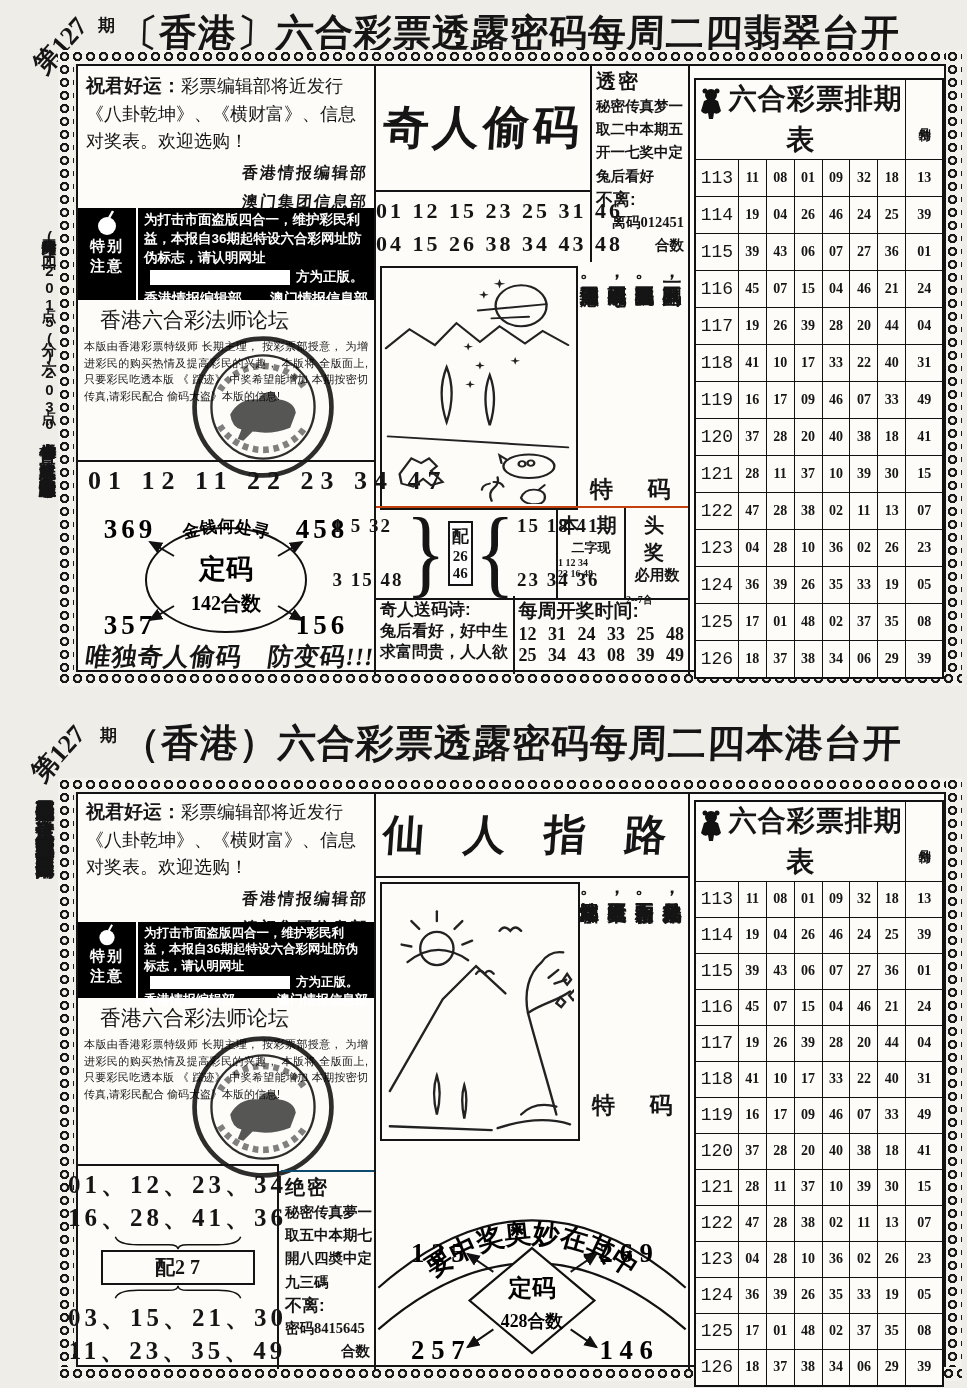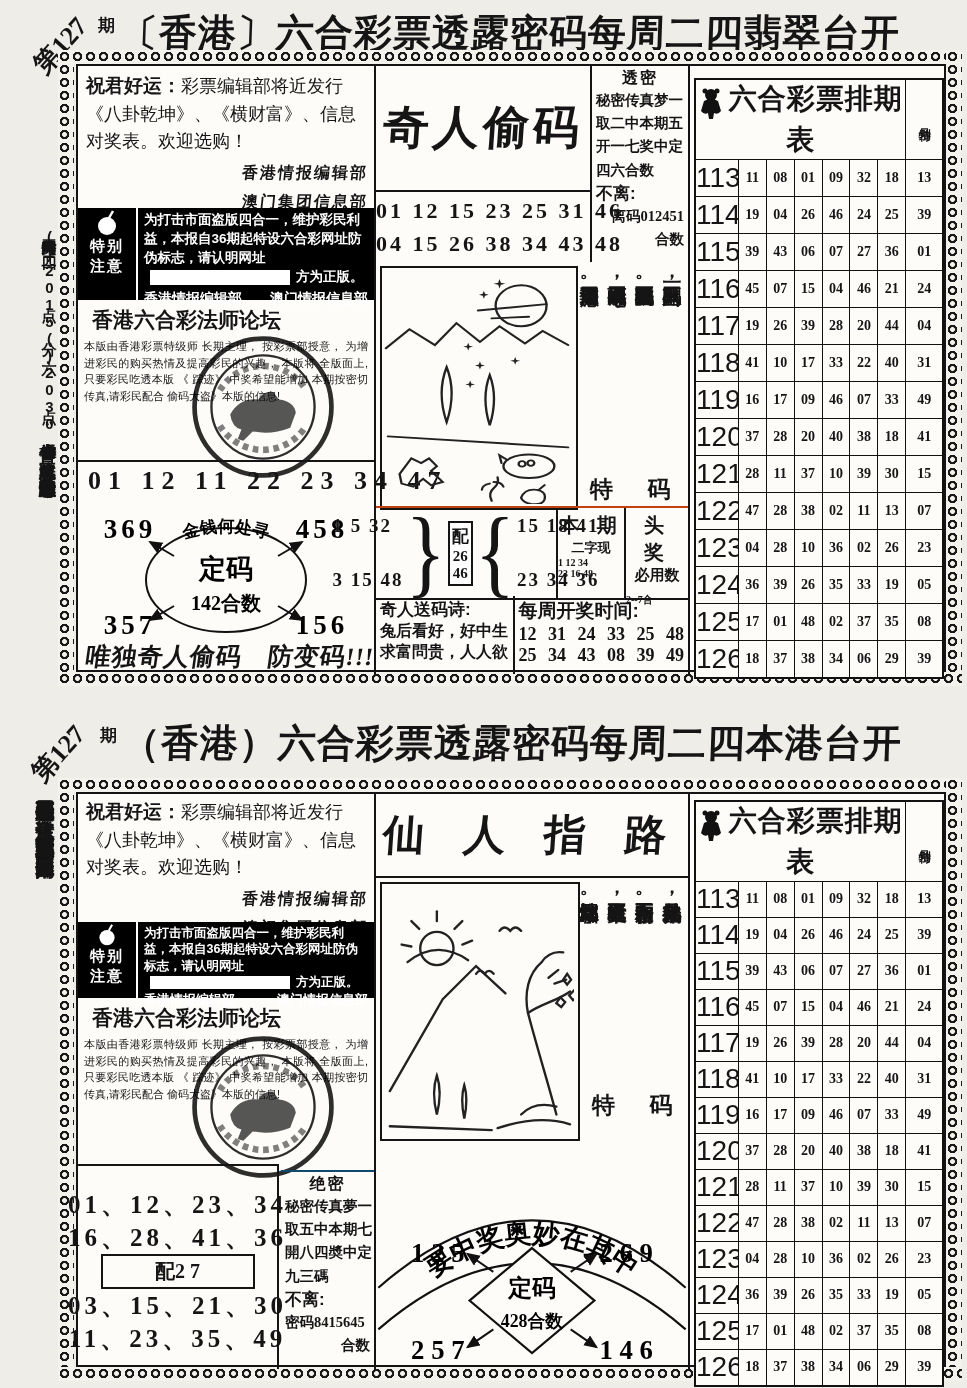--- a/index.html
+++ b/index.html
@@ -24,29 +24,29 @@
   .greet p{margin:0;font-size:18px;line-height:1.5}
   .greet .lead{font-weight:900;font-size:19px}
   .sig{font-weight:900;font-size:16px;text-align:right;margin-top:8px;letter-spacing:2px;transform:skewX(-6deg)}
   .notice{display:flex;background:#000;color:#fff}
   .notice-label{width:58px;border-right:2px solid #fff;display:flex;flex-direction:column;
        align-items:center;justify-content:flex-start;padding-top:2px;gap:1px}
   .notice-label span{font-size:15px;font-weight:700;letter-spacing:2px}
   .notice-body{flex:1;padding:3px 6px;font-size:13.5px;font-weight:700;line-height:1.4}
   .inputbox{display:inline-block;width:140px;height:15px;background:#fff;vertical-align:middle;margin:0 6px}
   .notice-sigs{display:flex;justify-content:space-between;font-size:14px;margin-top:2px}
-  .forum-title{font-size:21px;font-weight:700;margin:0 0 4px 8px}
+  .forum-title{font-size:21px;font-weight:400;margin:0 0 4px 16px}
   .forum-body{font-size:11px;line-height:1.5;text-align:justify;margin:0}
   .numline{font-size:26px;font-weight:700;letter-spacing:7px;font-family:"Liberation Serif",serif;white-space:nowrap}
   .slogan{font-size:25px;font-weight:900;letter-spacing:1px;white-space:nowrap;
           font-family:"Liberation Serif",serif;transform:skewX(-8deg)}
   .qiren-title{font-size:46px;text-align:center;letter-spacing:4px}
   .qiren-nums{font-size:22px;font-weight:700;letter-spacing:3px;font-family:"Liberation Serif",serif;
               text-align:center;line-height:1.5;white-space:nowrap}
-  .panel-title{font-size:16px;font-weight:900;text-align:center;letter-spacing:2px}
+  .panel-title{font-size:20px;font-weight:900;letter-spacing:2px}
   .panel-line{font-size:14.5px;font-weight:700;line-height:1.6;white-space:nowrap;font-family:"Liberation Serif",serif}
   .panel-bold{font-size:17px;font-weight:900}
   .panel-right{text-align:right}
   .tema{font-size:23px;font-weight:900;letter-spacing:14px;white-space:nowrap}
   .combo-col{display:flex;flex-direction:column;justify-content:space-between;height:76px;
              font-size:19px;font-weight:700;font-family:"Liberation Serif",serif;letter-spacing:2px;white-space:nowrap}
   .brace{font-size:84px;font-weight:400;line-height:.9;transform:scaleY(1.15);font-family:"Liberation Serif",serif}
   .peibox{border:2px solid #141414;width:44px;text-align:center;padding:2px 2px;background:#fff}
   .peibox .p1{font-size:17px;font-weight:900;display:block}
   .peibox .p2{font-size:15px;font-weight:700;display:block;font-family:"Liberation Serif",serif}
@@ -55,21 +55,21 @@
   .bq-row{font-size:10px;font-weight:700;font-family:"Liberation Serif",serif;white-space:nowrap}
   .sm-title{font-size:17px;font-weight:900}
   .sm-line{font-size:16px;font-weight:600;white-space:nowrap}
   .tx-title{font-size:19px;font-weight:900}
   .tx-line{font-size:18px;font-weight:600;word-spacing:7px;white-space:nowrap;font-family:"Liberation Serif",serif}
   table.sched{border-collapse:collapse;table-layout:fixed;background:#fdfcf9;border:2px solid #111;position:absolute}
   table.sched td,table.sched th{border:1px solid #111;text-align:center;padding:0;overflow:hidden}
   .sched-hdr{font-size:28px;font-weight:900;letter-spacing:1px;font-family:"Liberation Serif",serif}
   .sp-hdr{font-size:12px;font-weight:900;line-height:1.1;writing-mode:vertical-rl;text-orientation:upright;margin:0 auto}
   .t1 td{height:36px}.t2 td{height:35px}
-  td.period{font-size:28px;font-family:Liberation Sans, sans-serif}
+  td.period{font-size:18px;font-family:Liberation Mono, monospace}
   td.num{font-size:14px;font-weight:700;font-family:"Liberation Serif",serif}
   .xianren{font-size:42px;letter-spacing:14px;text-align:center}
   .bignums{font-size:25px;font-weight:600;letter-spacing:4px;font-family:"Liberation Serif",serif;white-space:nowrap}
   svg text{font-family:"Liberation Serif",serif}
 </style>
 </head>
 <body>
 
 <div class="half" style="top:0;height:700px">
 
@@ -154,21 +154,21 @@
       </div>
       <div class="abs qiren-nums" style="left:0;top:126px;width:214px;height:70px;border-right:2px solid #141414;display:flex;flex-direction:column;justify-content:center">
         <span>01 12 15 23 25 31 46</span>
         <span>04 15 26 38 34 43 48</span>
       </div>
       <div class="abs" style="left:216px;top:0;width:96px;height:196px;padding:2px 4px;box-sizing:border-box">
         <div class="panel-title">透密</div>
         <div class="panel-line">秘密传真梦一</div>
         <div class="panel-line">取二中本期五</div>
         <div class="panel-line">开一七奖中定</div>
-        <div class="panel-line">四六合数</div>
+        <div class="panel-line">兔后看好</div>
         <div class="panel-bold">不离:</div>
         <div class="panel-line panel-right">离码012451</div>
         <div class="panel-line panel-right">合数</div>
       </div>
       <div class="abs" style="left:4px;top:200px;width:194px;height:240px;border:2px solid #141414">
         <svg width="190" height="236" viewBox="0 0 194 300" preserveAspectRatio="none">
           <g stroke="#222" stroke-width="2.4" fill="none" stroke-linecap="round">
             <circle cx="142" cy="48" r="26"></circle>
             <line x1="98" y1="54" x2="168" y2="46"></line>
             <line x1="112" y1="64" x2="150" y2="62"></line>
@@ -470,21 +470,21 @@
         <p class="forum-title">香港六合彩法师论坛</p>
         <p class="forum-body">本版由香港彩票特级师 长期主理， 按彩票部授意， 为增进彩民的购买热情及提高彩民的兴趣， 本版将 全版面上,只要彩民吃透本版 《 踪迹》 中奖希望能增加 本期按密切传真,请彩民配合 偷码大盗》本版的信息!</p>
         <svg class="abs" style="left:104px;top:28px;opacity:.82" width="150" height="150" viewBox="0 0 160 160">
           <circle cx="80" cy="80" r="73" fill="none" stroke="#000" stroke-width="5"></circle>
           <circle cx="80" cy="80" r="55" fill="none" stroke="#000" stroke-width="2.5"></circle>
           <path d="M34,62 a54,54 0 0 1 92,0" stroke="#000" stroke-width="7" stroke-dasharray="6,5" fill="none" opacity=".6"></path>
           <path d="M34,100 a54,54 0 0 0 92,0" stroke="#000" stroke-width="7" stroke-dasharray="6,5" fill="none" opacity=".6"></path>
           <path d="M45,88 q10,-18 30,-16 q6,-10 16,-8 l6,8 q16,2 18,14 l-6,16 q-20,8 -40,4 l-10,10 -6,-2 4,-10 q-10,-2 -12,-16z" fill="#000" opacity=".8"></path>
         </svg>
       </div>
-      <div class="abs" style="left:0;top:370px;width:201px;height:205px;border-top:2px solid #141414;border-right:2px solid #141414;display:flex;flex-direction:column;align-items:center;padding:22px 0;box-sizing:border-box">
+      <div class="abs" style="left:0;top:370px;width:201px;height:205px;border-top:2px solid #141414;border-right:2px solid #141414;display:flex;flex-direction:column;align-items:center;padding:2px 0;box-sizing:border-box">
         <div class="bignums">01、12、23、34</div>
         <div class="bignums">16、28、41、36</div>
         <svg width="190" height="18" viewBox="0 0 200 24">
             <path d="M6,4 Q10,16 40,16 L86,16 Q100,16 100,23 Q100,16 114,16 L160,16 Q190,16 194,4" stroke="#111" stroke-width="2.2" fill="none"></path>
           </svg>
         <div style="border:2px solid #141414;width:150px;text-align:center;font-size:20px;font-weight:700;font-family:'Liberation Serif',serif;padding:2px 0">配2  7</div>
         <svg width="190" height="18" viewBox="0 0 200 24">
             <path d="M6,20 Q10,8 40,8 L86,8 Q100,8 100,1 Q100,8 114,8 L160,8 Q190,8 194,20" stroke="#111" stroke-width="2.2" fill="none"></path>
           </svg>
         <div class="bignums">03、15、21、30</div>

